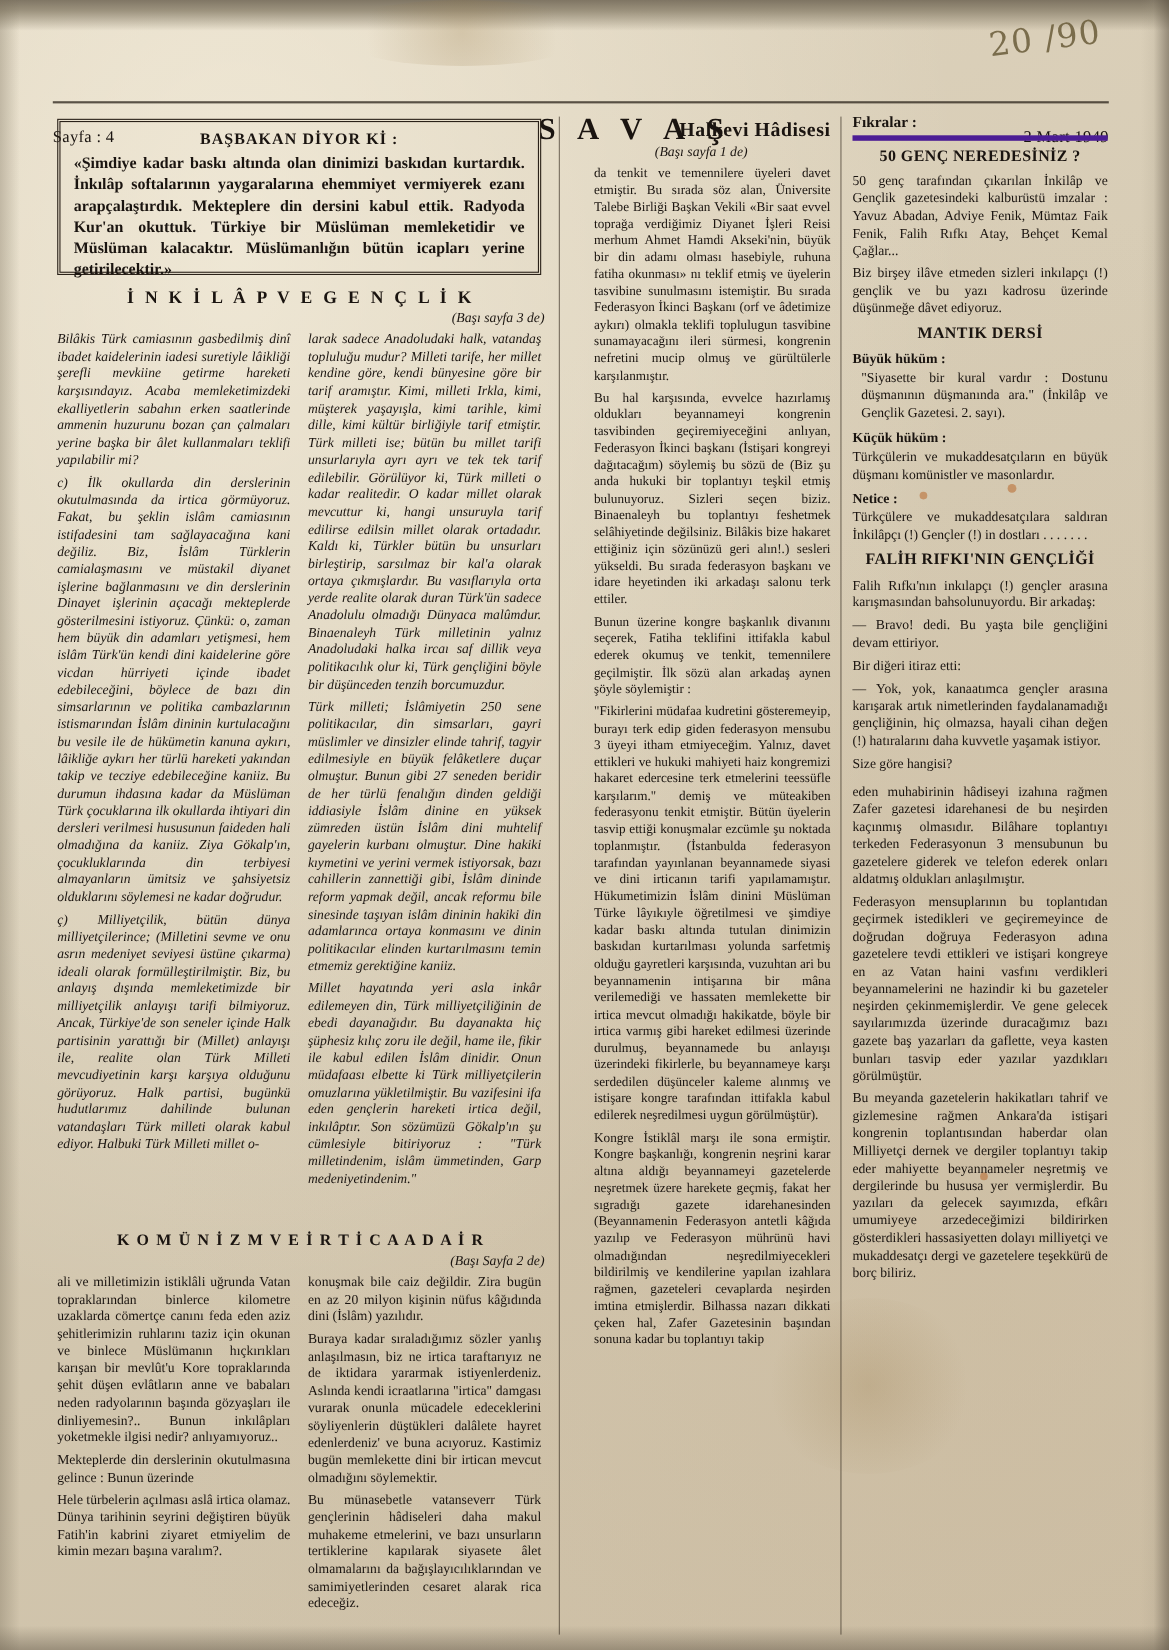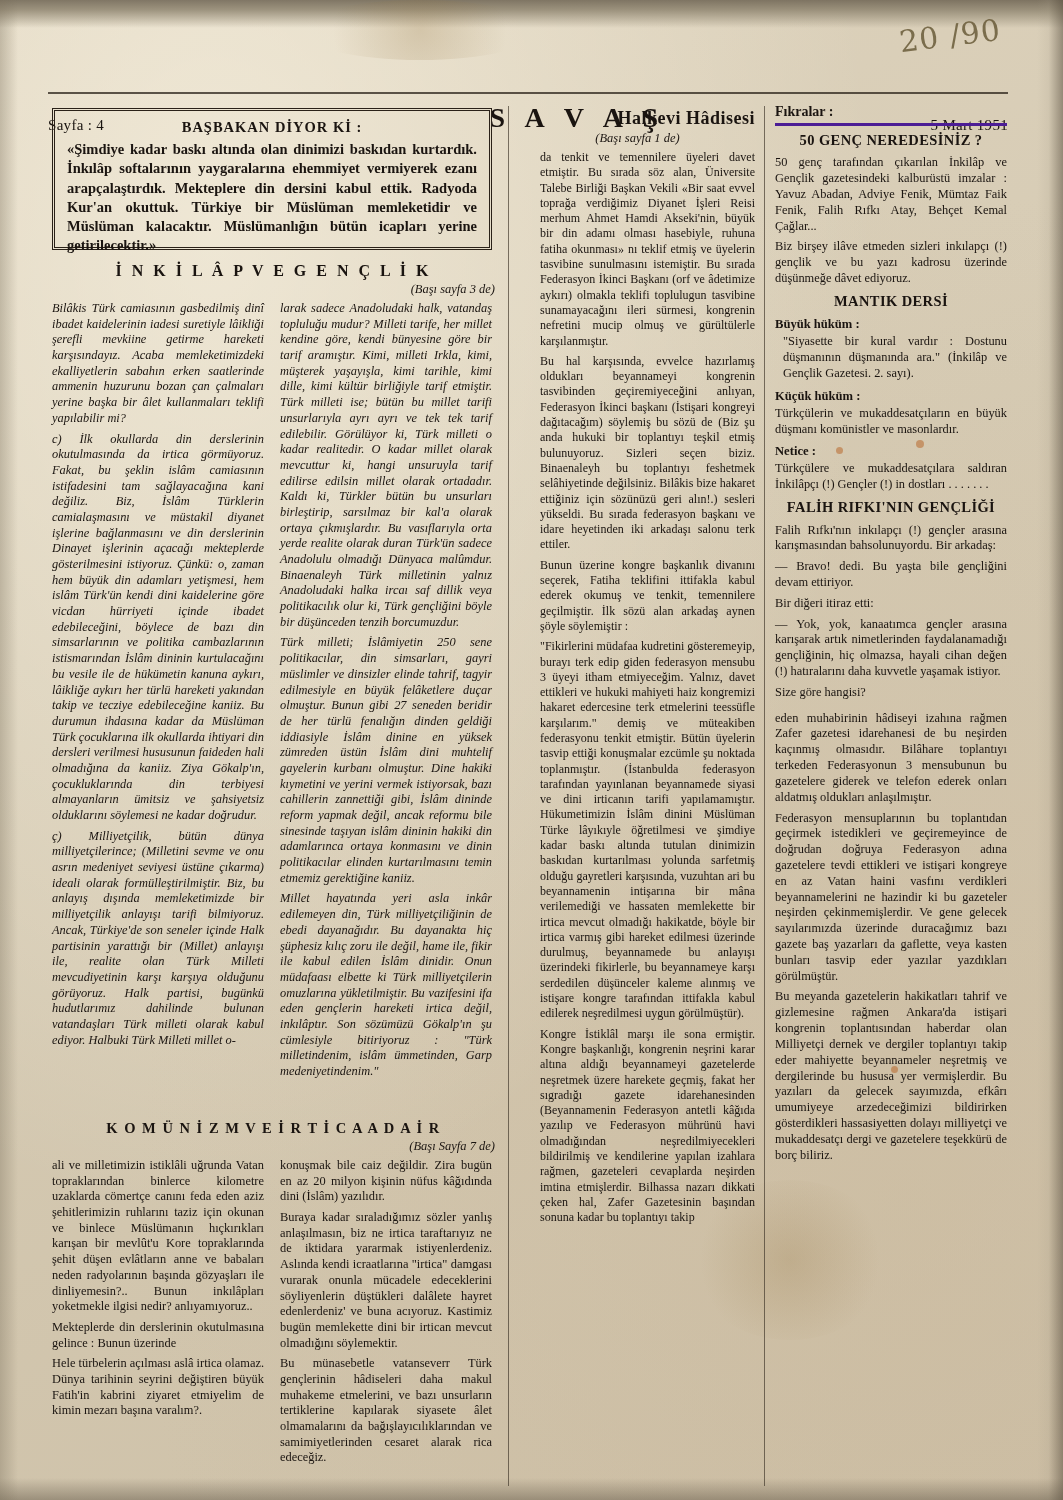--- a/index.html
+++ b/index.html
@@ -99,21 +99,21 @@
   #mid{position:absolute;left:520px;top:108px;width:235px;}
   .mid-title{
     font-size:18px;font-weight:bold;text-align:right;letter-spacing:.5px;margin:0 0 2px 0;
   }
   .mid-body{font-size:12px;line-height:1.275;text-align:justify;margin-left:20px;}
   .mid-body p{margin:0 0 5px 0;}
 
   
   #right{position:absolute;left:775px;top:104px;width:232px;}
   .fikralar{
-    font-size:14px;font-weight:bold;margin:0 0 6px 0;border-bottom:3px solid #4c1d95;padding-bottom:3px;
+    font-size:14px;font-weight:bold;margin:0 0 6px 0;border-bottom:5px solid #4c1d95;padding-bottom:3px;
   }
   .r-head{
     text-align:center;font-weight:bold;font-size:14.5px;margin:6px 0 6px 0;letter-spacing:.4px;line-height:1.2;
   }
   .r-sub{font-weight:bold;font-size:12.6px;margin:6px 0 2px 0;}
   .r-body{font-size:12.4px;line-height:1.275;text-align:justify;}
   .r-body p{margin:0 0 5px 0;}
 
   .ink-dot{
     position:absolute;border-radius:50%;background:#b8682c;opacity:.55;
@@ -137,21 +137,21 @@
 <div class="stain" style="left:300px;top:0px;width:240px;height:60px;"></div>
 <div class="stain" style="left:690px;top:1180px;width:200px;height:160px;"></div>
 
 <div class="handwriting">20 /90</div>
 
 <div class="sheet">
 
   <div class="masthead">
     <div class="page-no">Sayfa : 4</div>
     <div class="title">S A V A Ş</div>
-    <div class="date">5 Mart 1951</div>
+    <div class="date">2 Mart 1949</div>
   </div>
   <div class="rule"></div>
 
   <div class="vline" style="left:508px;top:106px;height:1380px;"></div>
   <div class="vline" style="left:764px;top:106px;height:1380px;"></div>
 
   <div class="box-basbakan">
     <h3>BAŞBAKAN DİYOR Kİ :</h3>
     <p>«Şimdiye kadar baskı altında olan dinimizi baskıdan kurtardık. İnkılâp softalarının yaygaralarına ehemmiyet vermiyerek ezanı arapçalaştırdık. Mekteplere din dersini kabul ettik. Radyoda Kur'an okuttuk. Türkiye bir Müslüman memleketidir ve Müslüman kalacaktır. Müslümanlığın bütün icapları yerine getirilecektir.»</p>
   </div>
@@ -168,21 +168,21 @@
       <div class="body-text" style="width:212px;">
         <p>larak sadece Anadoludaki halk, vatandaş topluluğu mudur? Milleti tarife, her millet kendine göre, kendi bünyesine göre bir tarif aramıştır. Kimi, milleti Irkla, kimi, müşterek yaşayışla, kimi tarihle, kimi dille, kimi kültür birliğiyle tarif etmiştir. Türk milleti ise; bütün bu millet tarifi unsurlarıyla ayrı ayrı ve tek tek tarif edilebilir. Görülüyor ki, Türk milleti o kadar realitedir. O kadar millet olarak mevcuttur ki, hangi unsuruyla tarif edilirse edilsin millet olarak ortadadır. Kaldı ki, Türkler bütün bu unsurları birleştirip, sarsılmaz bir kal'a olarak ortaya çıkmışlardır. Bu vasıflarıyla orta yerde realite olarak duran Türk'ün sadece Anadolulu olmadığı Dünyaca malûmdur. Binaenaleyh Türk milletinin yalnız Anadoludaki halka ircaı saf dillik veya politikacılık olur ki, Türk gençliğini böyle bir düşünceden tenzih borcumuzdur.</p>
         <p>Türk milleti; İslâmiyetin 250 sene politikacılar, din simsarları, gayri müslimler ve dinsizler elinde tahrif, tagyir edilmesiyle en büyük felâketlere duçar olmuştur. Bunun gibi 27 seneden beridir de her türlü fenalığın dinden geldiği iddiasiyle İslâm dinine en yüksek zümreden üstün İslâm dini muhtelif gayelerin kurbanı olmuştur. Dine hakiki kıymetini ve yerini vermek istiyorsak, bazı cahillerin zannettiği gibi, İslâm dininde reform yapmak değil, ancak reformu bile sinesinde taşıyan islâm dininin hakiki din adamlarınca ortaya konmasını ve dinin politikacılar elinden kurtarılmasını temin etmemiz gerektiğine kaniiz.</p>
         <p>Millet hayatında yeri asla inkâr edilemeyen din, Türk milliyetçiliğinin de ebedi dayanağıdır. Bu dayanakta hiç şüphesiz kılıç zoru ile değil, hame ile, fikir ile kabul edilen İslâm dinidir. Onun müdafaası elbette ki Türk milliyetçilerin omuzlarına yükletilmiştir. Bu vazifesini ifa eden gençlerin hareketi irtica değil, inkılâptır. Son sözümüzü Gökalp'ın şu cümlesiyle bitiriyoruz : "Türk milletindenim, islâm ümmetinden, Garp medeniyetindenim."</p>
       </div>
     </div>
   </div>
 
   <div id="komunizm-wrap">
     <div class="sec-title" style="font-size:14.5px;letter-spacing:1.5px;text-align:center;">K O M Ü N İ Z M   V E   İ R T İ C A A   D A İ R</div>
-    <div class="cont-note">(Başı Sayfa 7 de)</div>
+    <div class="cont-note">(Başı Sayfa 2 de)</div>
     <div style="display:flex;gap:16px;">
       <div class="body-text" style="width:212px;">
         <p>ali ve milletimizin istiklâli uğrunda Vatan topraklarından binlerce kilometre uzaklarda cömertçe canını feda eden aziz şehitlerimizin ruhlarını taziz için okunan ve binlece Müslümanın hıçkırıkları karışan bir mevlût'u Kore topraklarında şehit düşen evlâtların anne ve babaları neden radyolarının başında gözyaşları ile dinliyemesin?.. Bunun inkılâpları yoketmekle ilgisi nedir? anlıyamıyoruz..</p>
         <p>Mekteplerde din derslerinin okutulmasına gelince : Bunun üzerinde</p>
         <p>Hele türbelerin açılması aslâ irtica olamaz. Dünya tarihinin seyrini değiştiren büyük Fatih'in kabrini ziyaret etmiyelim de kimin mezarı başına varalım?.</p>
       </div>
       <div class="body-text" style="width:212px;">
         <p>konuşmak bile caiz değildir. Zira bugün en az 20 milyon kişinin nüfus kâğıdında dini (İslâm) yazılıdır.</p>
         <p>Buraya kadar sıraladığımız sözler yanlış anlaşılmasın, biz ne irtica taraftarıyız ne de iktidara yararmak istiyenlerdeniz. Aslında kendi icraatlarına "irtica" damgası vurarak onunla mücadele edeceklerini söyliyenlerin düştükleri dalâlete hayret edenlerdeniz' ve buna acıyoruz. Kastimiz bugün memlekette dini bir irtican mevcut olmadığını söylemektir.</p>
         <p>Bu münasebetle vatanseverr Türk gençlerinin hâdiseleri daha makul muhakeme etmelerini, ve bazı unsurların tertiklerine kapılarak siyasete âlet olmamalarını da bağışlayıcılıklarından ve samimiyetlerinden cesaret alarak rica edeceğiz.</p>

